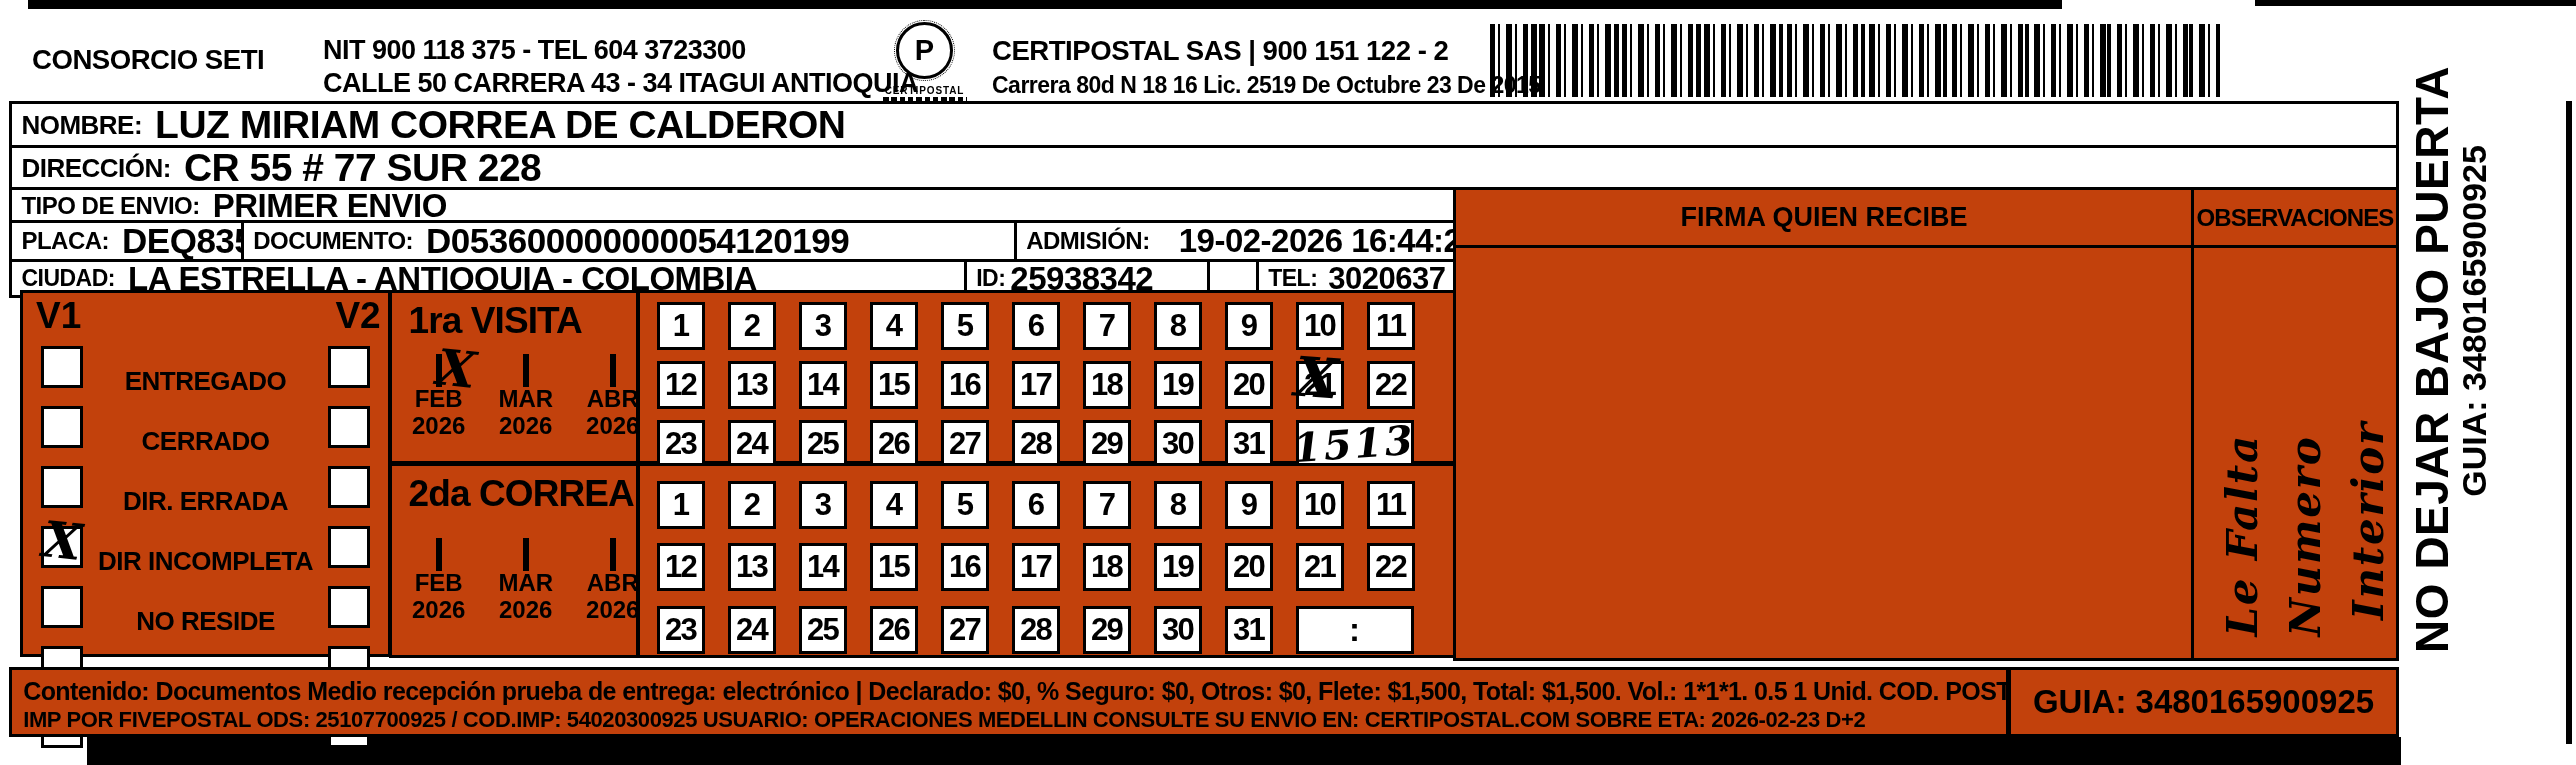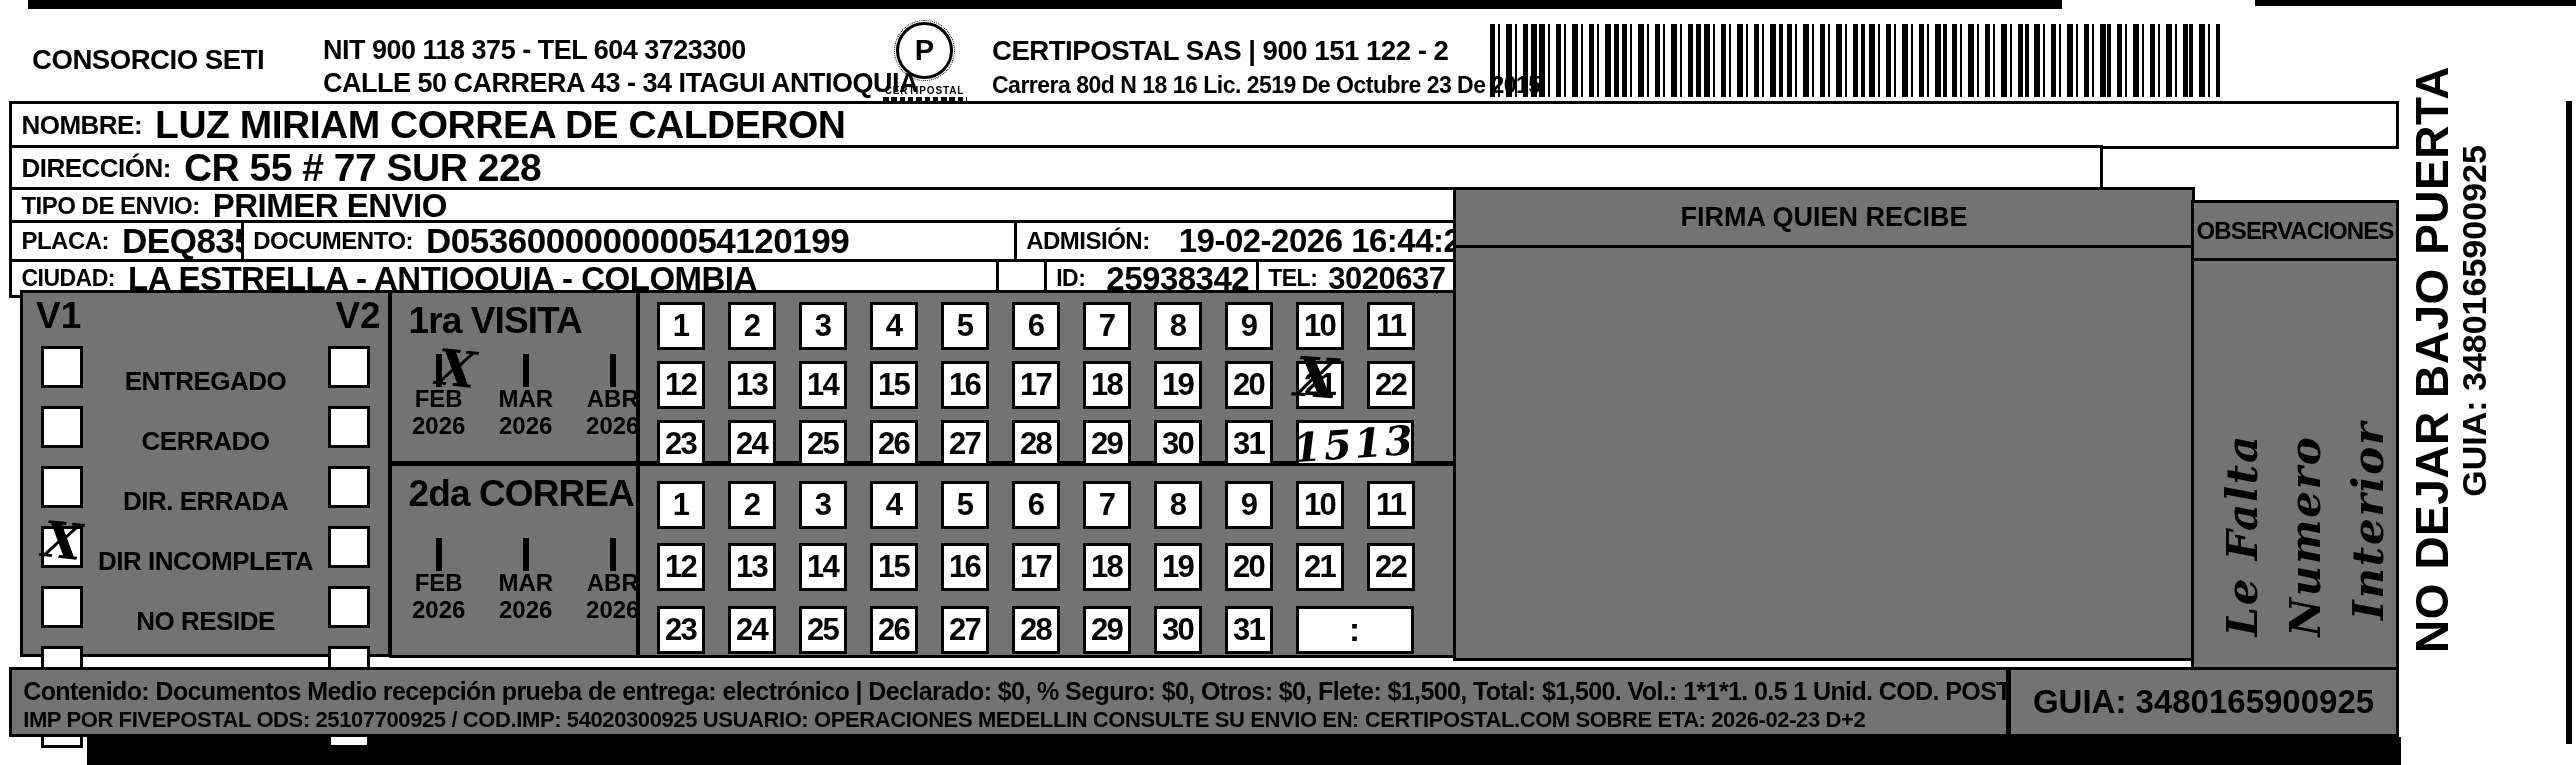--- a/index.html
+++ b/index.html
@@ -31,21 +31,21 @@
   .day-box{width:48px;height:48px;border:3.7px solid #000;box-sizing:border-box;display:flex;align-items:center;
      justify-content:center;font-size:31px;font-weight:700;letter-spacing:-1.8px;position:relative;background:#fff;flex:none;}
   .day-box .x-day{position:absolute;left:-3.7px;top:-14.7px;font-size:55px;transform:rotate(4deg);line-height:1;}
   .wide-box{width:118px;height:48px;border:3.7px solid #000;box-sizing:border-box;display:flex;align-items:center;
      justify-content:center;position:relative;background:#fff;flex:none;}
   .time-hand{font-size:40px;letter-spacing:2.8px;transform:rotate(-4deg);line-height:1;}
   .colon{font-size:33px;font-weight:700;}
   .day-row{display:flex;gap:23px;}
   .cells{display:flex;gap:23px;}
   
-  .panel{position:absolute;box-sizing:border-box;border:3.7px solid #000;background:#737373;}
+  .panel{position:absolute;box-sizing:border-box;border:3.7px solid #000;background:#c2410c;}
   .vp-head{display:flex;justify-content:space-between;align-items:flex-start;padding:1.8px 7.3px 0 13px;
      font-size:37px;font-weight:700;height:42px;}
   .vp-opts{display:flex;flex-direction:column;justify-content:space-between;height:309px;padding:0 18.4px 7.3px 18.4px;}
   .opt-row{display:flex;align-items:center;}
   .opt-label{flex:1;text-align:center;font-size:26px;font-weight:700;letter-spacing:-0.5px;margin-top:29px;}
   .visita-title{font-size:37px;font-weight:700;letter-spacing:-0.9px;padding:7.3px 0 0 16.5px;}
   .months{display:flex;gap:33px;padding:14.7px 0 0 20px;}
   .month{text-align:center;font-size:24px;font-weight:700;line-height:1.15;}
   .month .cb{margin:0 auto 5.5px;}
   .col-header{display:flex;align-items:center;justify-content:center;border-bottom:3.7px solid #000;
@@ -81,21 +81,21 @@
 
   <div class="abs h-bold" style="left:992px;top:35px;font-size:27.6px;">CERTIPOSTAL SAS | 900 151 122 - 2</div>
   <div class="abs h-bold" style="left:992px;top:72px;font-size:23px;">Carrera 80d N 18 16  Lic. 2519 De Octubre 23 De 2015</div>
 
   <div class="abs barcode" style="left:1490px;top:24px;width:730px;height:73px;"></div>
 
   <div class="cell" style="left:9.2px;top:101px;width:2390px;height:48px;">
     <span class="lbl" style="font-size:26px;">NOMBRE:</span>
     <span class="val" style="font-size:39px;">LUZ MIRIAM CORREA DE CALDERON</span>
   </div>
-  <div class="cell" style="left:9.2px;top:145px;width:2094px;height:46px;text-align:center;">
+  <div class="cell" style="left:9.2px;top:145px;width:2390px;height:46px;text-align:center;">
     <span class="lbl" style="font-size:26px;">DIRECCIÓN:</span>
     <span class="val" style="font-size:39px;">CR 55 # 77 SUR 228</span>
   </div>
   <div class="cell" style="left:9.2px;top:187px;width:1449px;height:37px;">
     <span class="lbl" style="font-size:24px;">TIPO DE ENVIO:</span>
     <span class="val" style="font-size:33px;">PRIMER ENVIO</span>
   </div>
 
   <div class="cell" style="left:9.2px;top:220px;width:235px;height:42px;">
     <span class="lbl" style="font-size:24px;">PLACA:</span>
@@ -107,21 +107,21 @@
   </div>
   <div class="cell" style="left:1014px;top:220px;width:444px;height:42px;gap:29px;">
     <span class="lbl" style="font-size:24px;">ADMISIÓN:</span>
     <span class="val" style="font-size:33px;">19-02-2026 16:44:26</span>
   </div>
 
   <div class="cell" style="left:9.2px;top:259px;width:990px;height:39px;">
     <span class="lbl" style="font-size:23px;">CIUDAD:</span>
     <span class="val" style="font-size:33px;">LA ESTRELLA - ANTIOQUIA - COLOMBIA</span>
   </div>
-  <div class="cell" style="left:1044px;top:259px;width:246px;height:39px;gap:21px;">
+  <div class="cell" style="left:964px;top:259px;width:246px;height:39px;gap:5px;">
     <span class="lbl" style="font-size:23px;">ID:</span>
     <span class="val" style="font-size:33px;">25938342</span>
   </div>
   <div class="cell" style="left:1238px;top:259px;width:220px;height:39px;gap:11px;margin-left:18px;">
     <span class="lbl" style="font-size:23px;">TEL:</span>
     <span class="val" style="font-size:31px;">3020637</span>
   </div>
 
   <div class="panel" style="left:20px;top:290px;width:371px;height:367px;">
     <div class="vp-head">
@@ -308,21 +308,21 @@
       </div>
     </div>
   </div>
 
   <div class="panel" style="left:1453px;top:187px;width:742px;height:474px;">
     <div class="col-header" style="height:55px;font-size:27px;">
       <span>FIRMA QUIEN RECIBE</span>
     </div>
   </div>
 
-  <div class="panel" style="left:2191px;top:187px;width:208px;height:474px;margin-top:13px;">
+  <div class="panel" style="left:2191px;top:187px;width:208px;height:474px;">
     <div class="col-header" style="height:55px;font-size:24px;letter-spacing:-0.9px;">
       <span>OBSERVACIONES</span>
     </div>
   </div>
   <div class="abs hand obs-note" style="left:2073px;top:361px;width:413px;height:138px;">
     <div>Le Falta Numero</div>
     <div class="l2">Interior</div>
   </div>
 
   <div class="panel" style="left:9.2px;top:667px;width:2000px;height:70px;padding:5.5px 11px;white-space:nowrap;overflow:hidden;">

